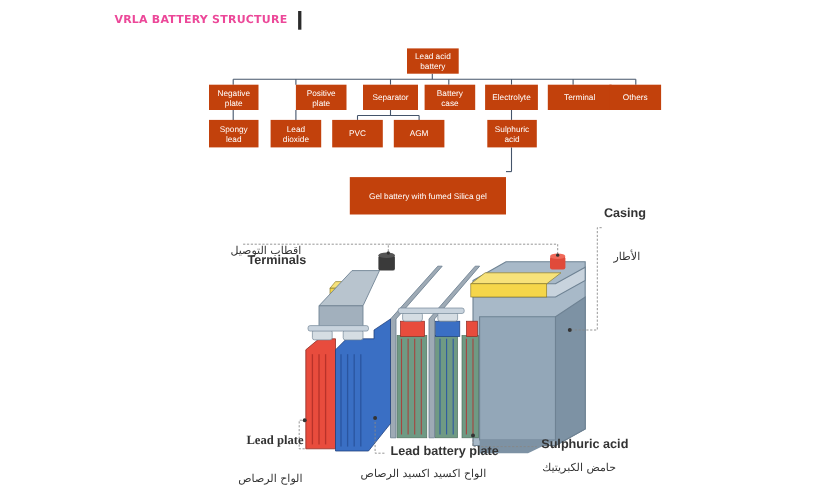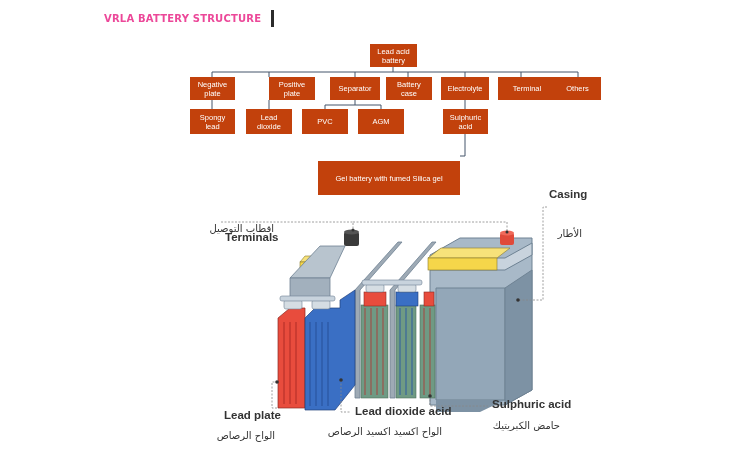--- a/index.html
+++ b/index.html
@@ -196,18 +196,18 @@
       <circle cx="277" cy="382" r="1.8"></circle>
     <circle cx="341" cy="380" r="1.8"></circle>
       <circle cx="430" cy="396" r="1.8"></circle>
   </g>
 </svg>
 
 <span class="lbl" style="left:225px;top:203px;margin-top:28px;">Terminals</span>
 <span class="lbl-ar" style="right:476px;top:223px;">اقطاب التوصيل</span>
 <span class="lbl" style="left:549px;top:188px;">Casing</span>
 <span class="lbl-ar" style="right:168px;top:208px;margin-top:20px;">الأطار</span>
-<span class="lbl" style="left:224px;top:409px;">Lead plate</span>
+<span class="lbl" style="left:224px;top:395px;font-family:Liberation Serif, serif;">Lead plate</span>
 <span class="lbl-ar" style="right:475px;top:430px;">الواح الرصاص</span>
-<span class="lbl" style="left:355px;top:405px;">Lead dioxide acid</span>
+<span class="lbl" style="left:355px;top:405px;">Lead battery plate</span>
 <span class="lbl-ar" style="right:308px;top:426px;">الواح اكسيد اكسيد الرصاص</span>
 <span class="lbl" style="left:492px;top:398px;">Sulphuric acid</span>
 <span class="lbl-ar" style="right:190px;top:420px;">حامض الكبريتيك</span>
 
 </body></html>

